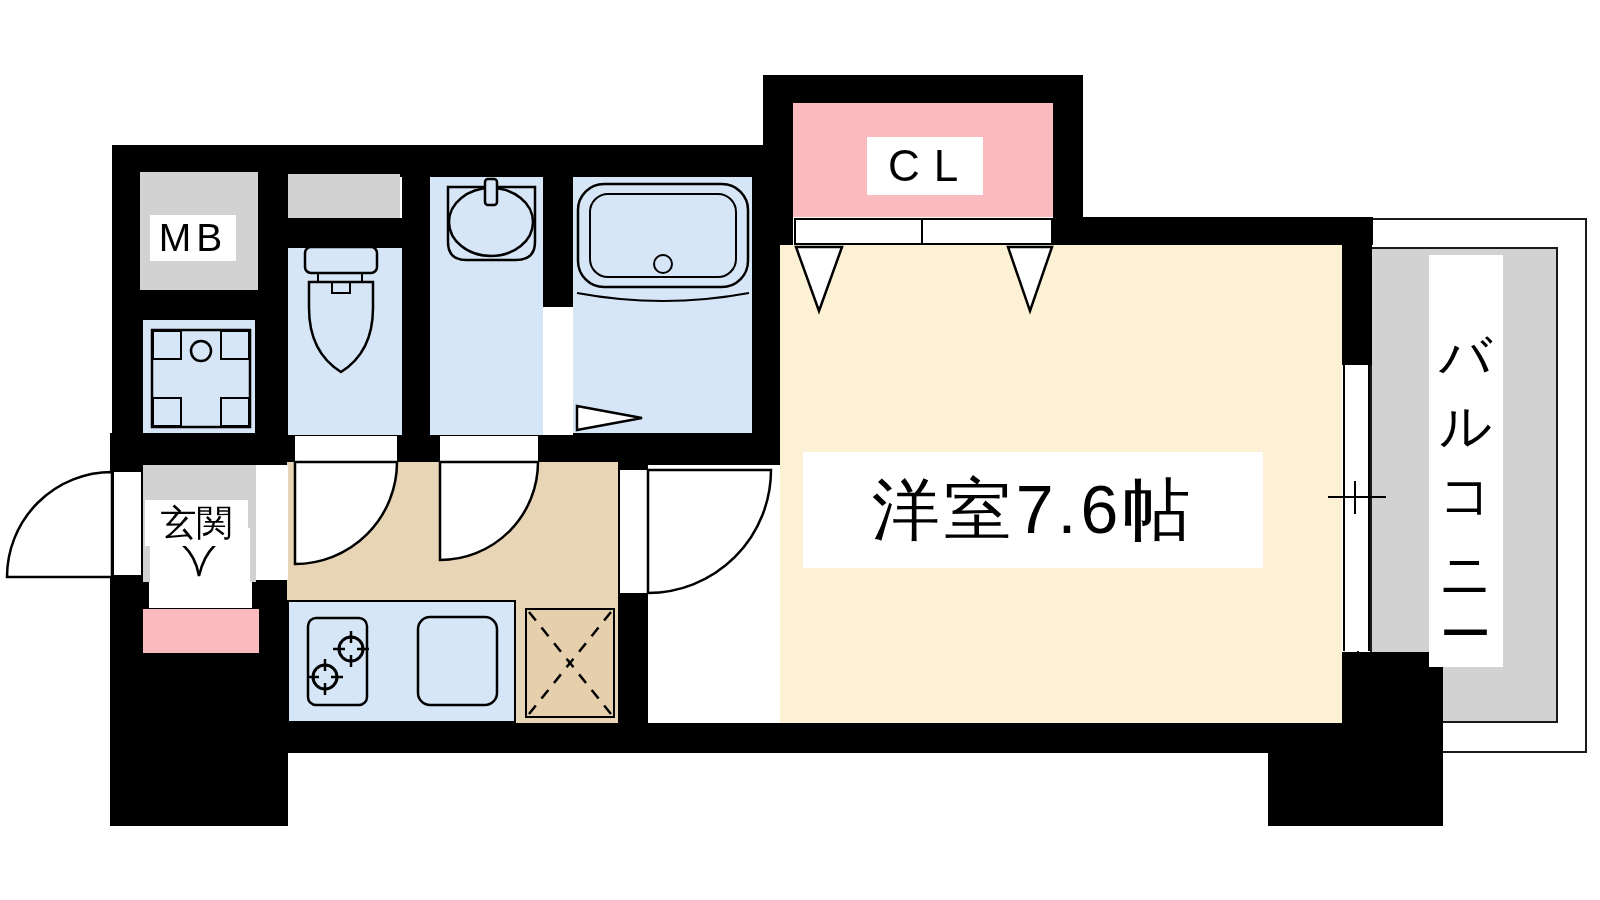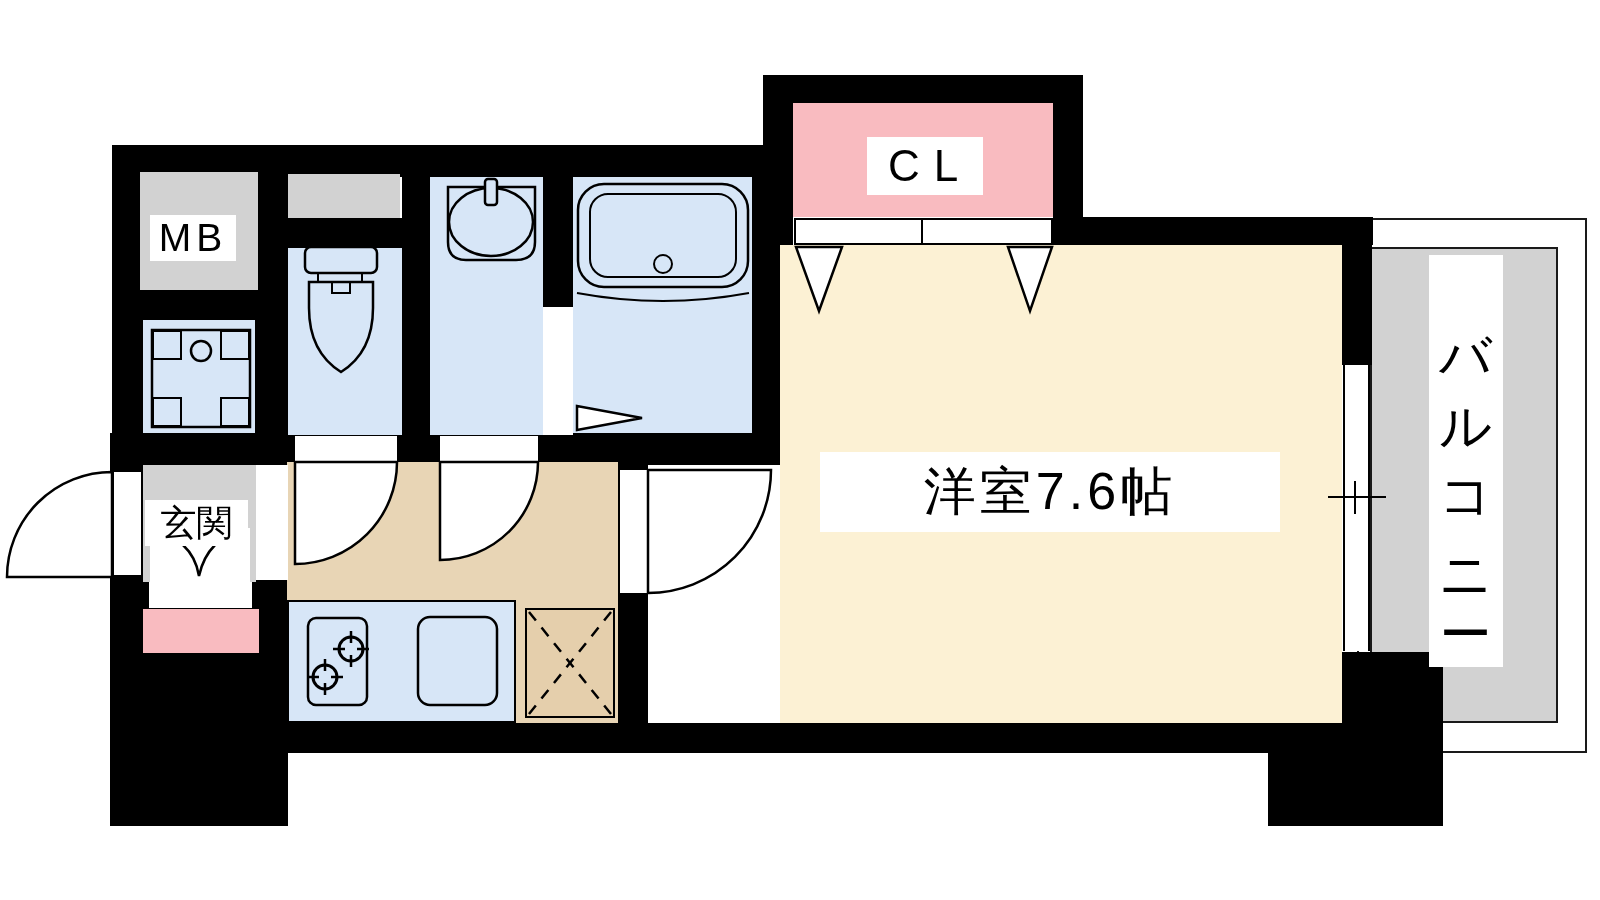--- a/index.html
+++ b/index.html
@@ -163,17 +163,17 @@
       <line x1="1355" y1="481" x2="1355" y2="514"></line>
     </g>
   </svg>
 
   <div class="abs label" style="left:150px;top:215px;width:86px;height:46px;font-size:39px;letter-spacing:5px;">MB</div>
 
   <div class="abs label" style="left:867px;top:137px;width:116px;height:58px;font-size:44px;letter-spacing:14px;padding-left:10px;">CL</div>
 
   <div class="abs label" style="left:145px;top:500px;width:103px;height:46px;font-size:36px;">玄関</div>
 
-  <div class="abs label" style="left:820px;top:452px;width:460px;height:80px;font-size:52px;letter-spacing:4px;">洋室7.6帖</div>
+  <div class="abs label" style="left:803px;top:452px;width:460px;height:116px;font-size:68px;letter-spacing:4px;">洋室7.6帖</div>
 
   <div class="abs label" style="left:1429px;top:255px;width:74px;height:412px;font-size:52px;writing-mode:vertical-rl;letter-spacing:18px;">バルコニー</div>
 
 </div>
 
 </body></html>

